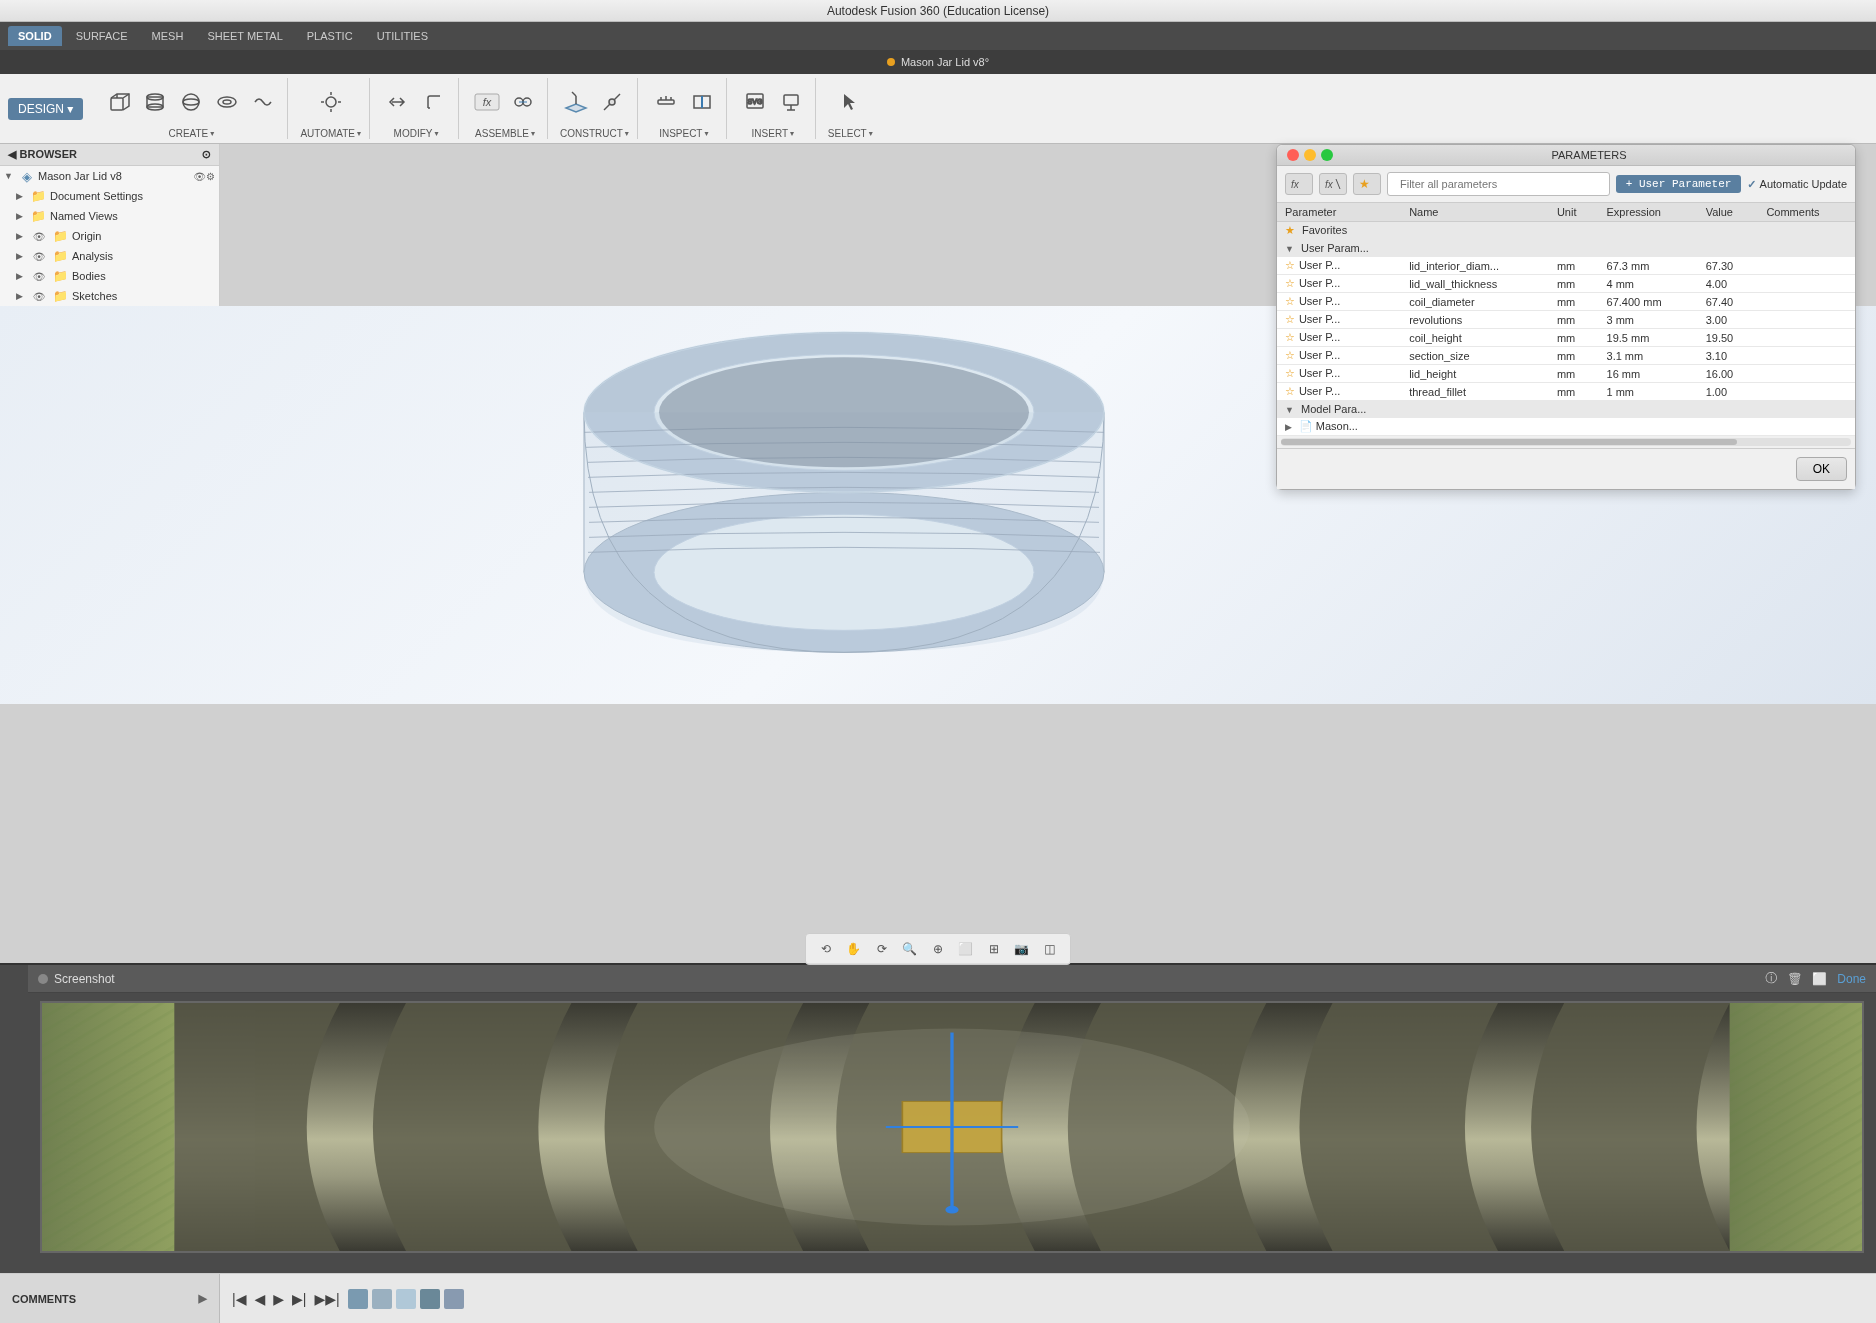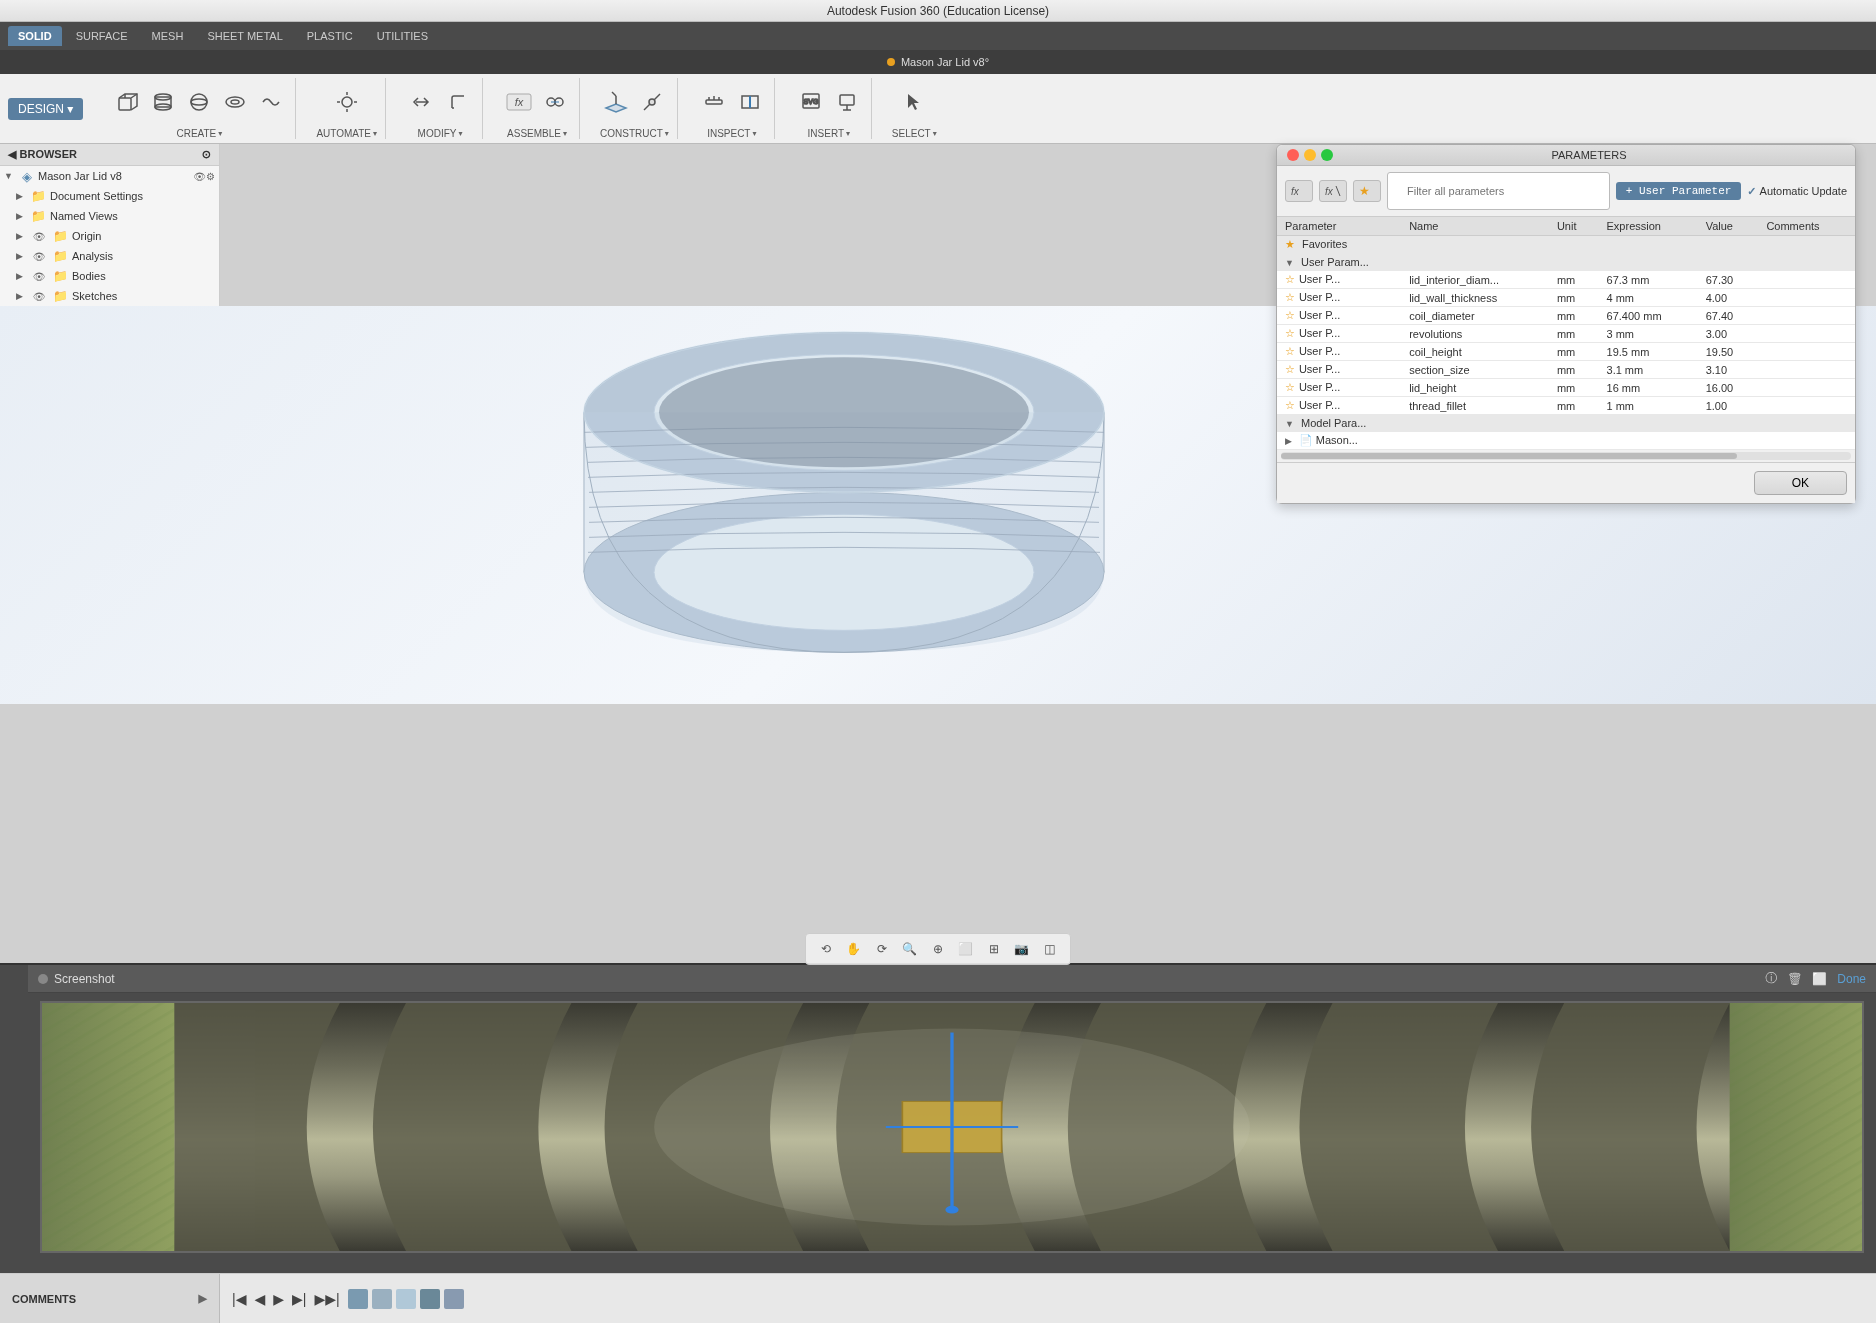--- a/index.html
+++ b/index.html
@@ -60,21 +60,21 @@
     .model-dot { width: 8px; height: 8px; background: #e8a020; border-radius: 50%; margin-right: 6px; }
 
     
     #toolbar {
       background: #f0f0f0;
       border-bottom: 1px solid #bbb;
       height: 70px;
       display: flex;
       align-items: stretch;
       padding: 4px 8px;
-      gap: 12px;
+      gap: 4px;
     }
     .toolbar-section {
       display: flex;
       flex-direction: column;
       align-items: center;
       border-right: 1px solid #ccc;
       padding: 0 8px;
       min-width: 60px;
     }
     .toolbar-section:last-child { border-right: none; }
@@ -208,24 +208,24 @@
     .fx-btn {
       width: 28px; height: 22px;
       background: #ddd;
       border: 1px solid #bbb;
       border-radius: 3px;
       display: flex; align-items: center; justify-content: center;
       font-size: 11px; cursor: pointer; color: #444;
     }
     .params-search {
       flex: 1;
-      height: 38px;
+      height: 24px;
       border: 1px solid #bbb;
       border-radius: 3px;
-      padding: 0 19px;
+      padding: 0 12px;
       font-size: 11px;
       background: white;
     }
     .user-param-btn {
       background: #5a7fa0;
       color: white;
       border: none;
       padding: 3px 10px;
       font-size: 11px;
       border-radius: 3px;
@@ -270,21 +270,21 @@
     #params-footer {
       padding: 8px;
       display: flex;
       justify-content: flex-end;
       border-top: 1px solid #ccc;
       background: #f0f0f0;
     }
     .ok-btn {
       background: linear-gradient(to bottom, #e8e8e8, #d8d8d8);
       border: 1px solid #aaa;
-      padding: 4px 37px;
+      padding: 4px 16px;
       border-radius: 4px;
       font-size: 12px;
       cursor: pointer;
     }
     .scrollbar-area {
       height: 8px;
       background: #e0e0e0;
       margin: 2px 4px;
       border-radius: 4px;
       position: relative;

